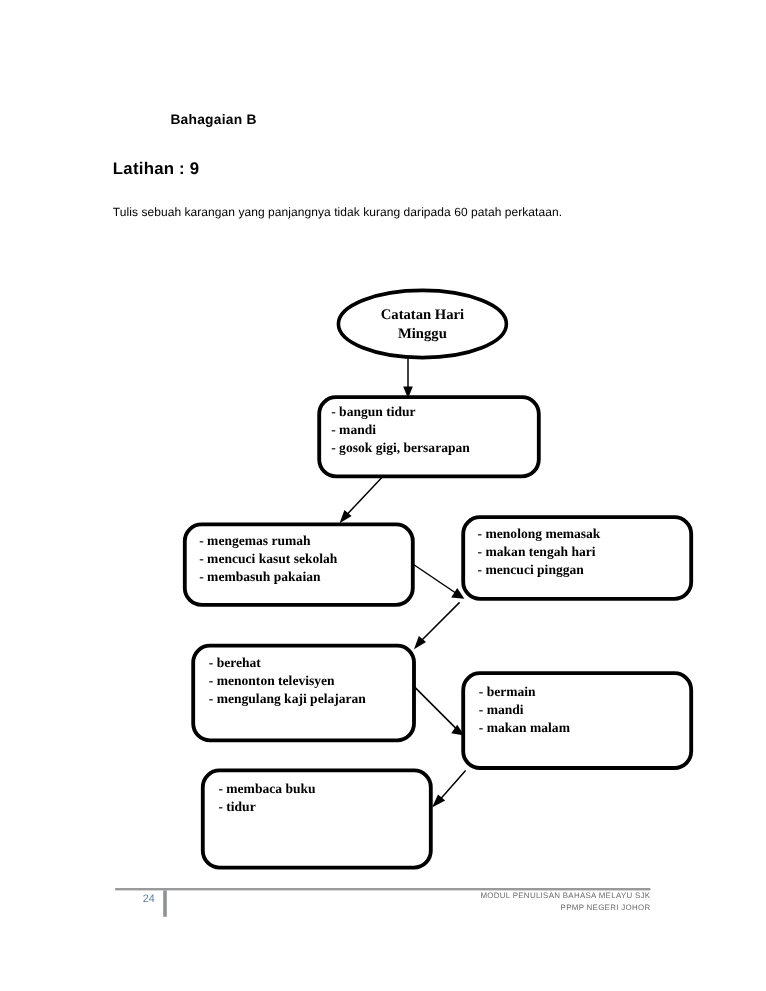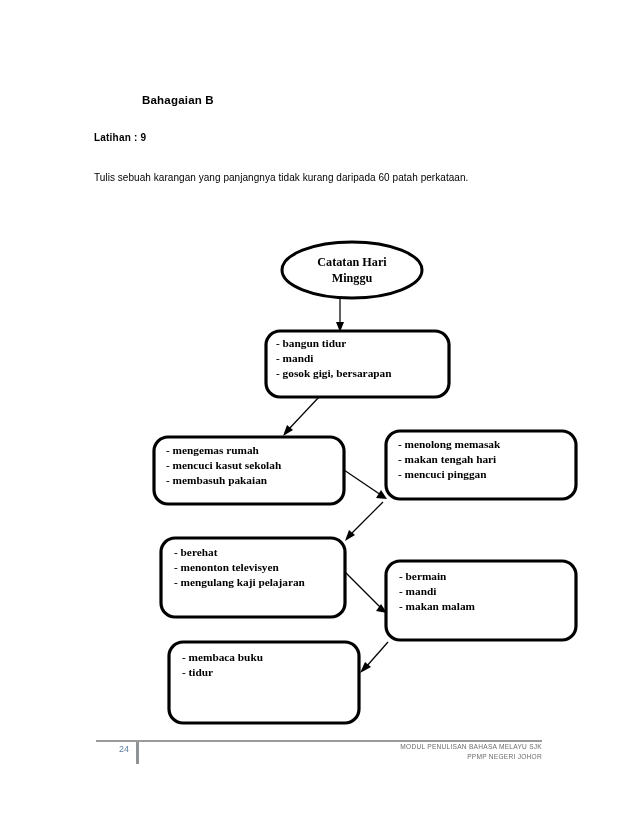--- a/index.html
+++ b/index.html
@@ -9,21 +9,21 @@
     position:relative;overflow:hidden;
   }
   .page{position:absolute;left:0;top:0;width:638px;height:826px;}
 
   
   .hdr{
     position:absolute;font-family:"Liberation Sans", sans-serif;
     color:#000;white-space:nowrap;
   }
   #h-bahagaian{left:94px;top:94px;font-size:11.5px;font-weight:bold;letter-spacing:.2px;margin-left:48px;}
-  #h-latihan{left:94px;top:132px;font-size:10px;font-weight:bold;letter-spacing:.2px;}
+  #h-latihan{left:94px;top:132px;font-size:14px;font-weight:bold;letter-spacing:.2px;}
   #h-line1{left:94px;top:172px;font-size:10px;font-weight:normal;letter-spacing:.05px;}
   #h-line2{left:94px;top:199px;font-size:11.5px;font-weight:normal;letter-spacing:.05px;}
 
   
   #diagram{position:absolute;left:0;top:230px;width:596px;height:510px;}
   #diagram svg{display:block;}
 
   .node-text{
     font-family:"Liberation Serif", serif;
     font-weight:bold;font-size:11.3px;fill:#000;

